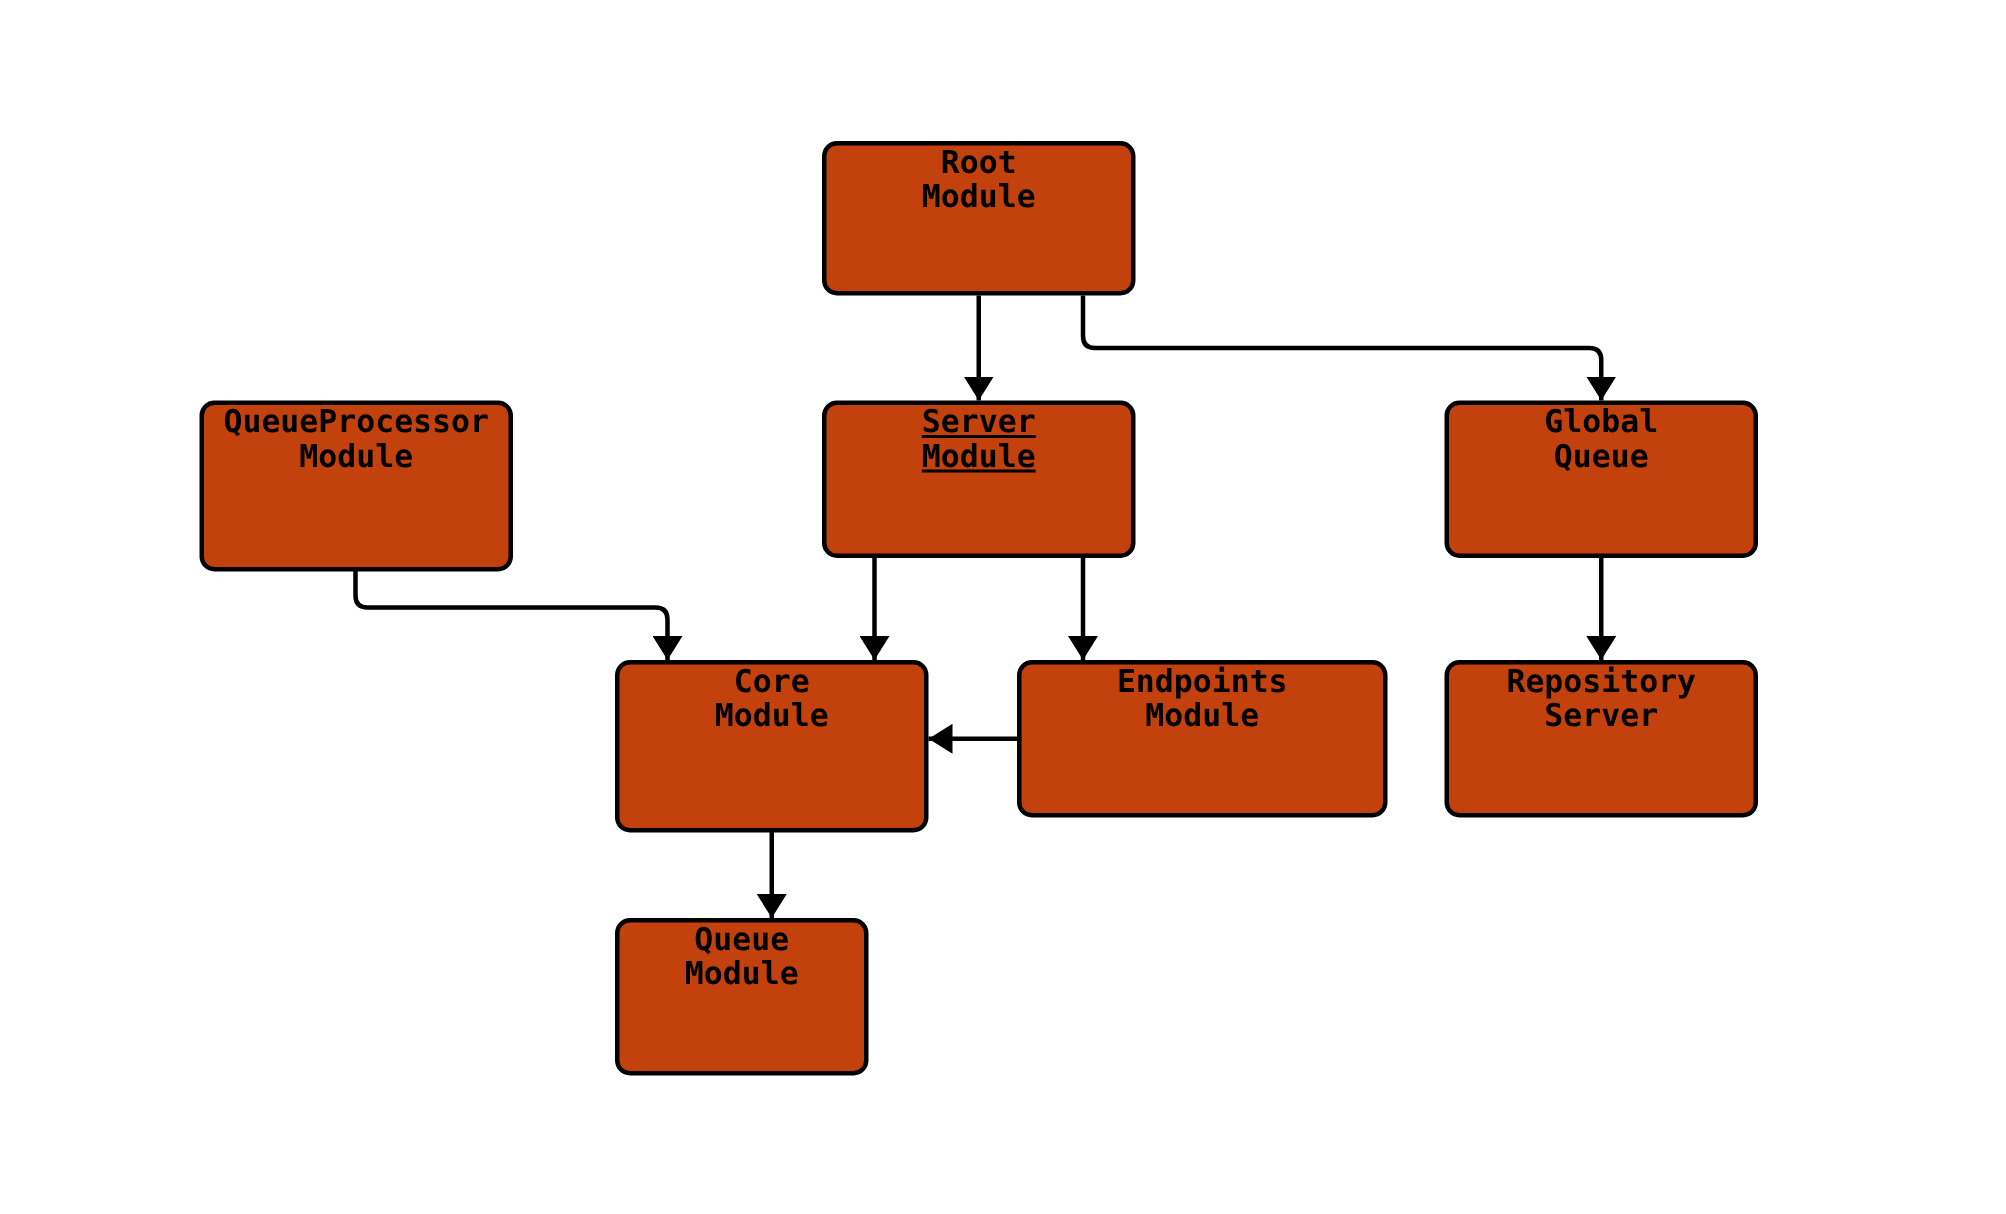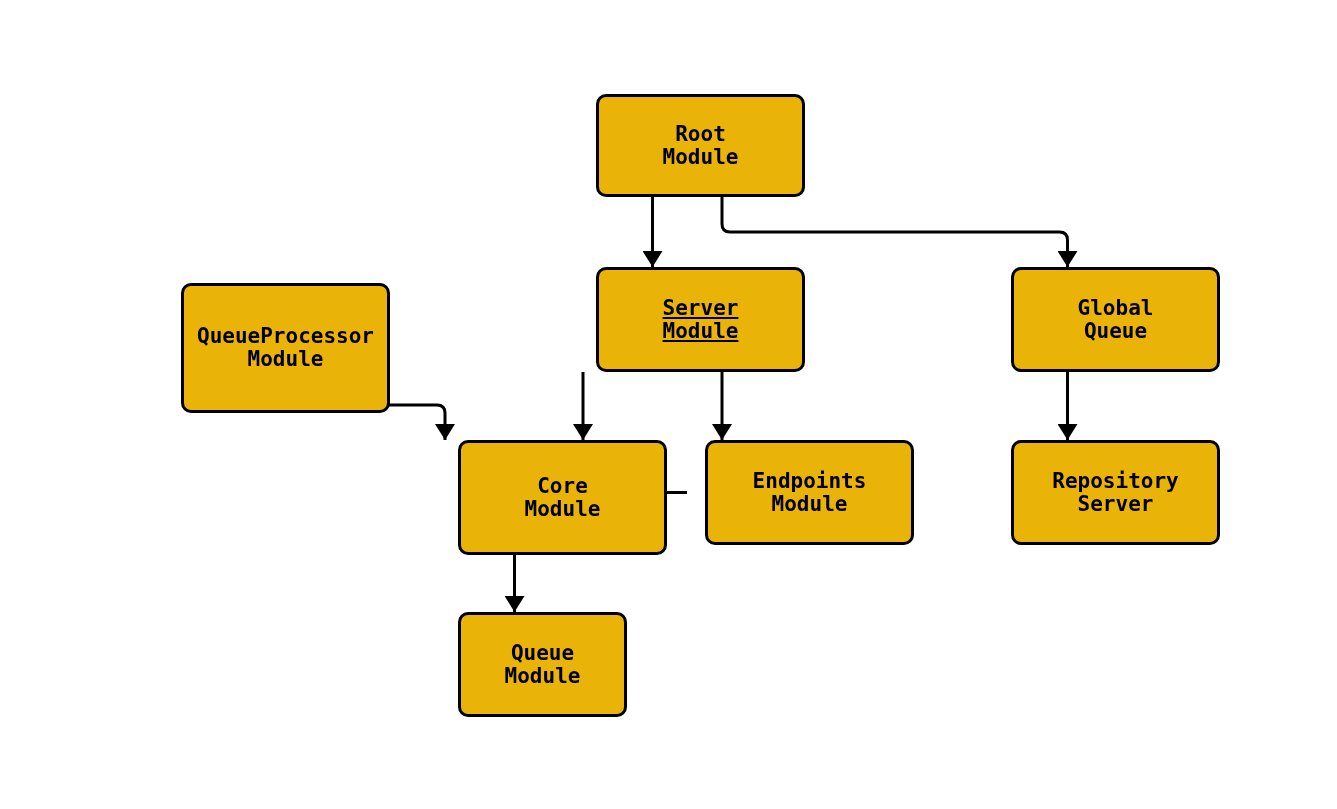--- a/index.html
+++ b/index.html
@@ -23,27 +23,25 @@
     height: 809px;
   }
   .edge {
     fill: none;
     stroke: #000000;
     stroke-width: 3;
   }
   .node {
     position: absolute;
     box-sizing: border-box;
-    background: #eab308;
+    background: #c2410c;
     border: 3px solid #000000;
     border-radius: 10px;
     display: flex;
-    align-items: center;
     justify-content: center;
-    margin-left: 48px;
   }
   .node-label {
     font-family: "DejaVu Sans Mono", monospace;
     font-weight: 700;
     font-size: 21px;
     line-height: 23px;
     color: #000000;
     text-align: center;
     white-space: pre-line;
     letter-spacing: 0px;
@@ -68,37 +66,37 @@
         <path class="edge" d="M687 492.5 L619 492.5" marker-end="url(#arrowhead)"></path>
         <path class="edge" d="M1067.5 372 L1067.5 440" marker-end="url(#arrowhead)"></path>
         <path class="edge" d="M514.5 545 L514.5 612" marker-end="url(#arrowhead)"></path>
       </g>
   </svg>
   <div id="node-layer">
       <div class="node" style="left: 548px; top: 94px; width: 209px; height: 103px;">
         <div class="node-label">Root
 Module</div>
       </div>
-      <div class="node" style="left: 133px; top: 283px; width: 209px; height: 130px;">
+      <div class="node" style="left: 133px; top: 267px; width: 209px; height: 114px;">
         <div class="node-label">QueueProcessor
 Module</div>
       </div>
       <div class="node" style="left: 548px; top: 267px; width: 209px; height: 105px; text-decoration: underline;">
         <div class="node-label">Server
 Module</div>
       </div>
       <div class="node" style="left: 963px; top: 267px; width: 209px; height: 105px;">
         <div class="node-label">Global
 Queue</div>
       </div>
       <div class="node" style="left: 410px; top: 440px; width: 209px; height: 115px;">
         <div class="node-label">Core
 Module</div>
       </div>
-      <div class="node" style="left: 657px; top: 440px; width: 209px; height: 105px;">
+      <div class="node" style="left: 678px; top: 440px; width: 247px; height: 105px;">
         <div class="node-label">Endpoints
 Module</div>
       </div>
       <div class="node" style="left: 963px; top: 440px; width: 209px; height: 105px;">
         <div class="node-label">Repository
 Server</div>
       </div>
       <div class="node" style="left: 410px; top: 612px; width: 169px; height: 105px;">
         <div class="node-label">Queue
 Module</div>

